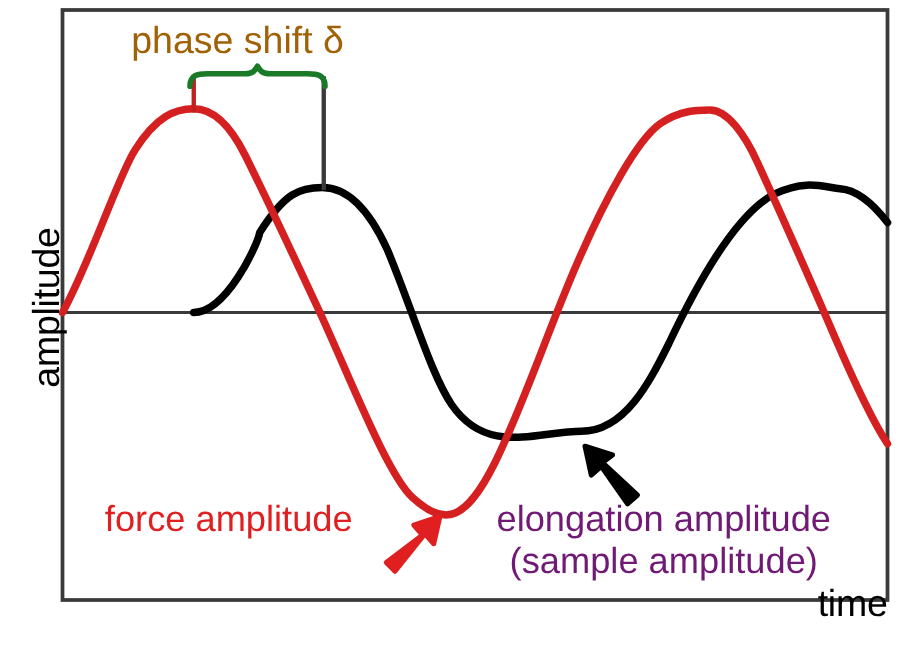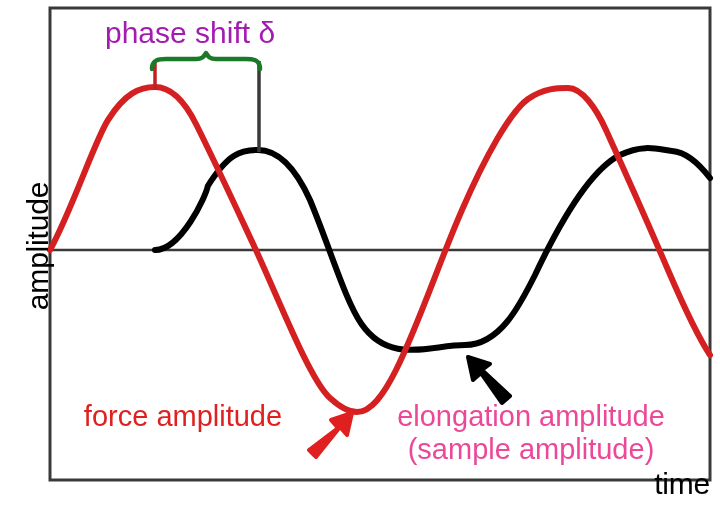--- a/index.html
+++ b/index.html
@@ -50,34 +50,34 @@
   .annot-label {
     position: absolute;
     white-space: nowrap;
     font-size: 29px;
     line-height: 33px;
     font-weight: 400;
   }
   #phase-shift-label {
     left: 105px;
     top: 16px;
-    color: #a21caf;
+    color: #a16207;
     font-size: 30px;
   }
   #force-amplitude-label {
     left: 62px;
     top: 400px;
     color: #e02020;
     text-align: center;
     width: 242px;
   }
   #elongation-amplitude-label {
     left: 382px;
     top: 400px;
-    color: #ec4899;
+    color: #701a75;
     text-align: center;
     width: 298px;
   }
 </style>
 </head>
 <body>
 
 <div id="stage">
 
   <svg id="plot-svg" width="720" height="527" viewBox="0 0 720 527">

